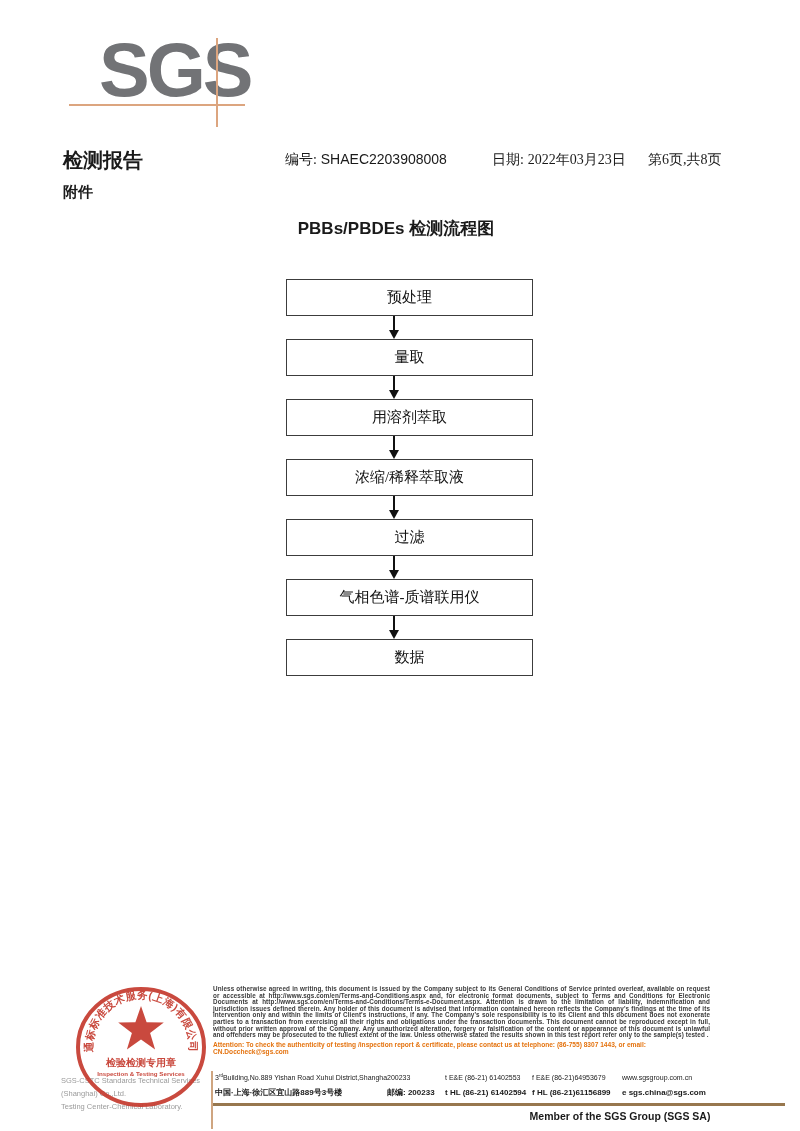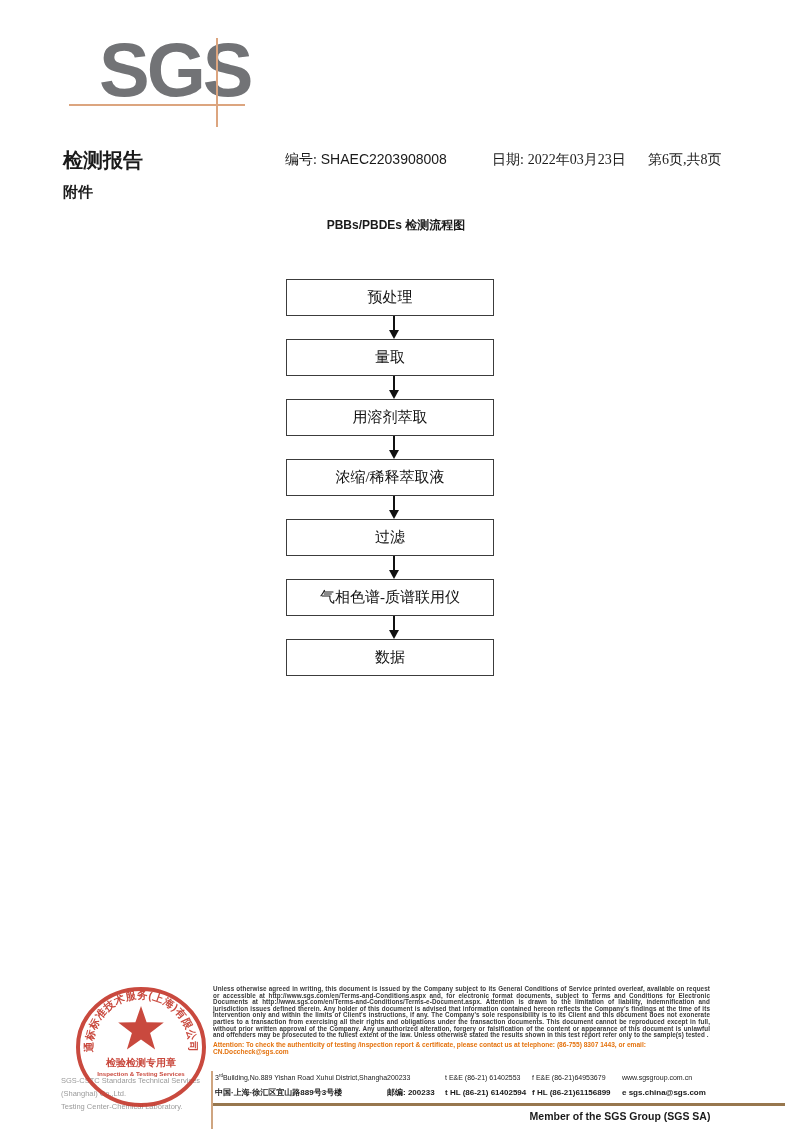--- a/index.html
+++ b/index.html
@@ -23,25 +23,25 @@
   .report-title { position:absolute; left:63px; top:147px; font-size:20px; font-weight:bold; }
   .hdr-item { position:absolute; top:151px; font-size:14px; }
   .hdr-no   { left:285px; }
   .hdr-date { left:492px; }
   .hdr-page { left:648px; }
   .attachment { position:absolute; left:63px; top:183px; font-size:15px; font-weight:bold; }
 
   
   .flow-title {
     position:absolute; left:0; top:217px; width:792px; text-align:center;
-    font-size:12px; font-weight:bold;
+    font-size:17px; font-weight:bold;
   }
   .flowchart { position:absolute; left:286px; top:279px; width:216px; }
   .flow-box {
-    width:208px; height:37px; border:1px solid #3c3c3c; background:#ffffff;
+    width:247px; height:37px; border:1px solid #3c3c3c; background:#ffffff;
     display:flex; align-items:center; justify-content:center;
     font-size:15px; color:#111;
   }
   .flow-arrow { height:23px; display:flex; flex-direction:column; align-items:center; }
   .flow-arrow .shaft { width:2px; flex:1; background:#111; }
   .flow-arrow .head {
     width:0; height:0;
     border-left:5px solid transparent; border-right:5px solid transparent;
     border-top:9px solid #111;
   }

